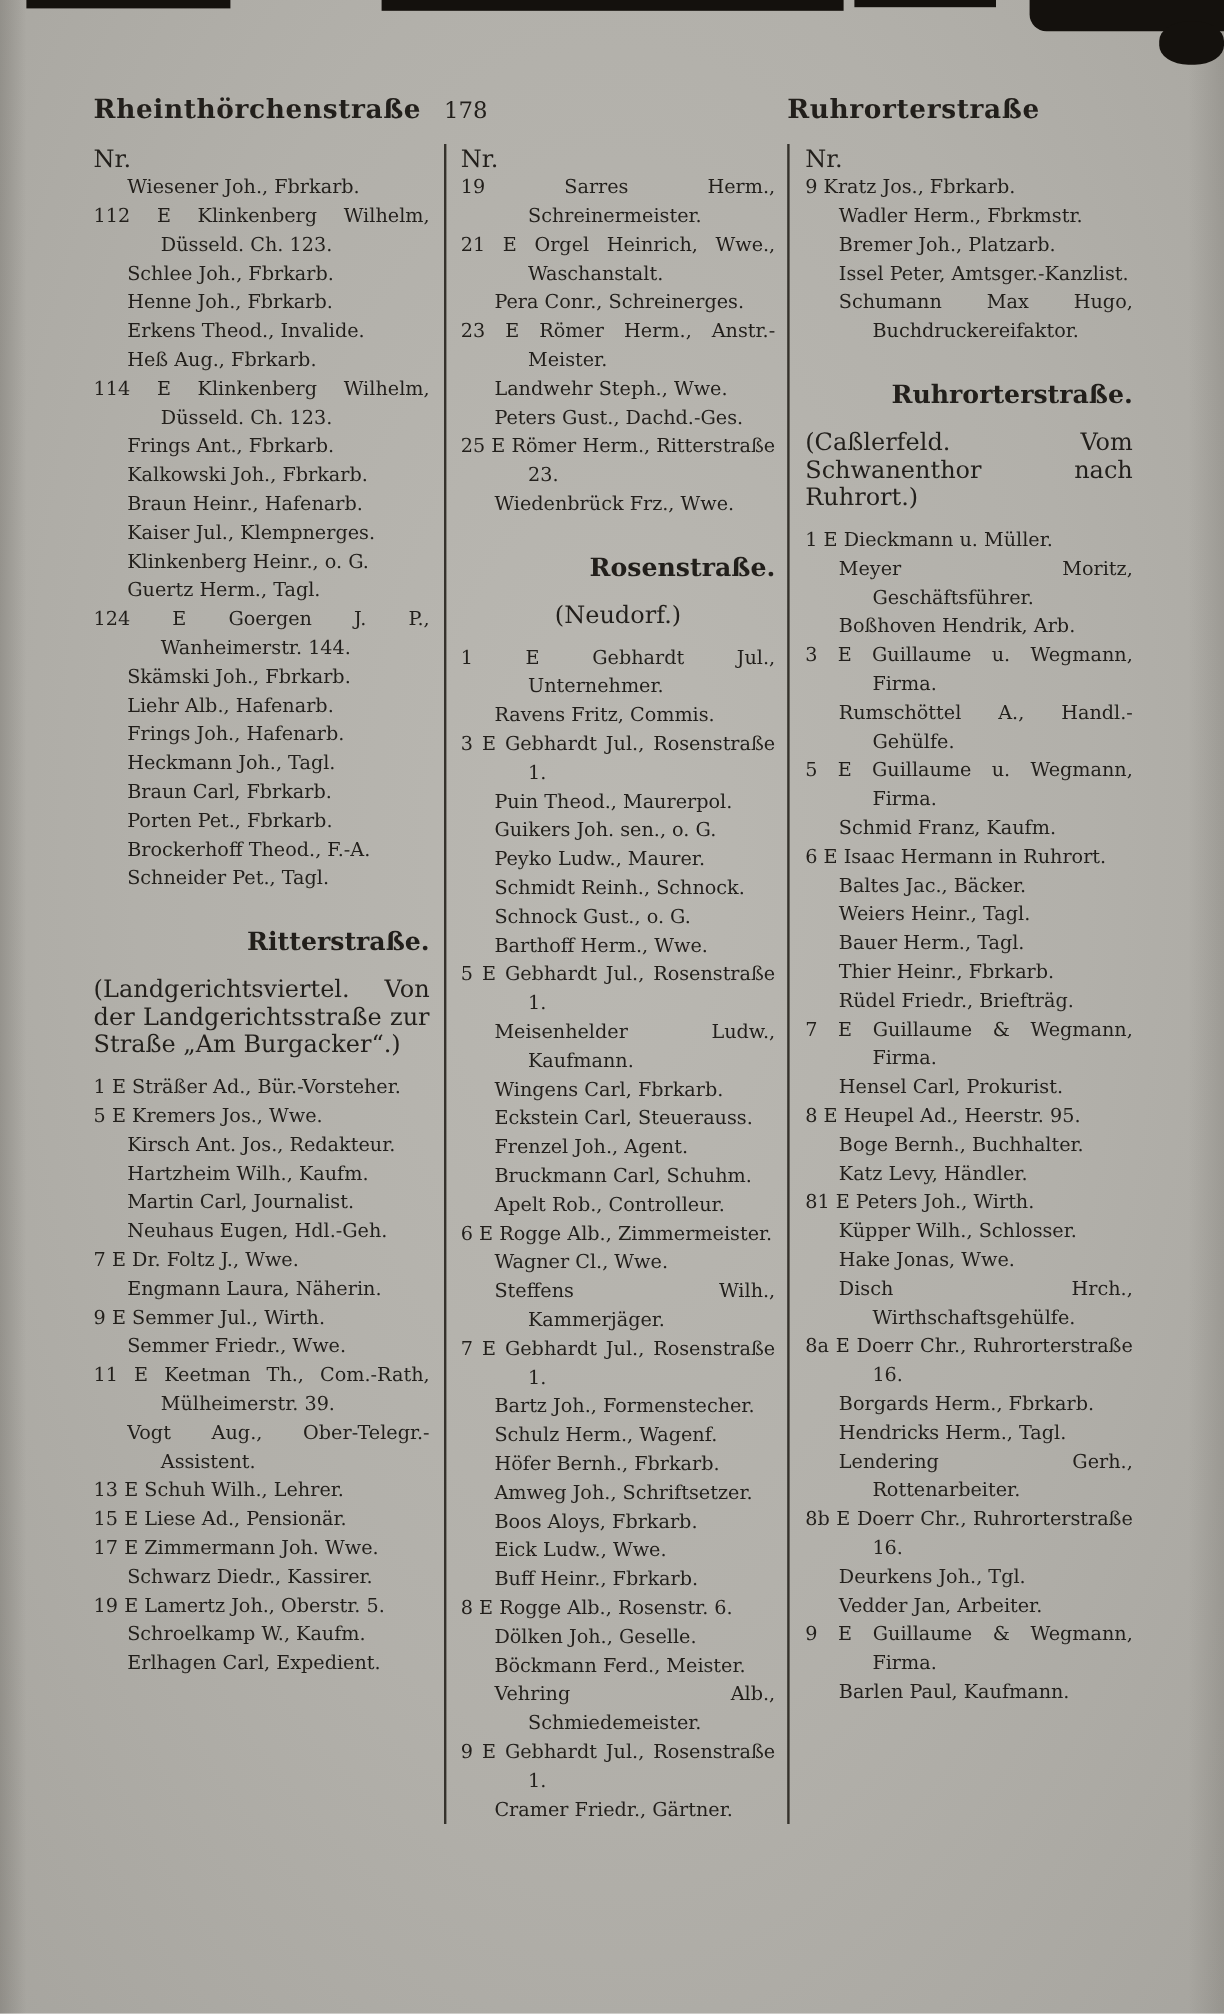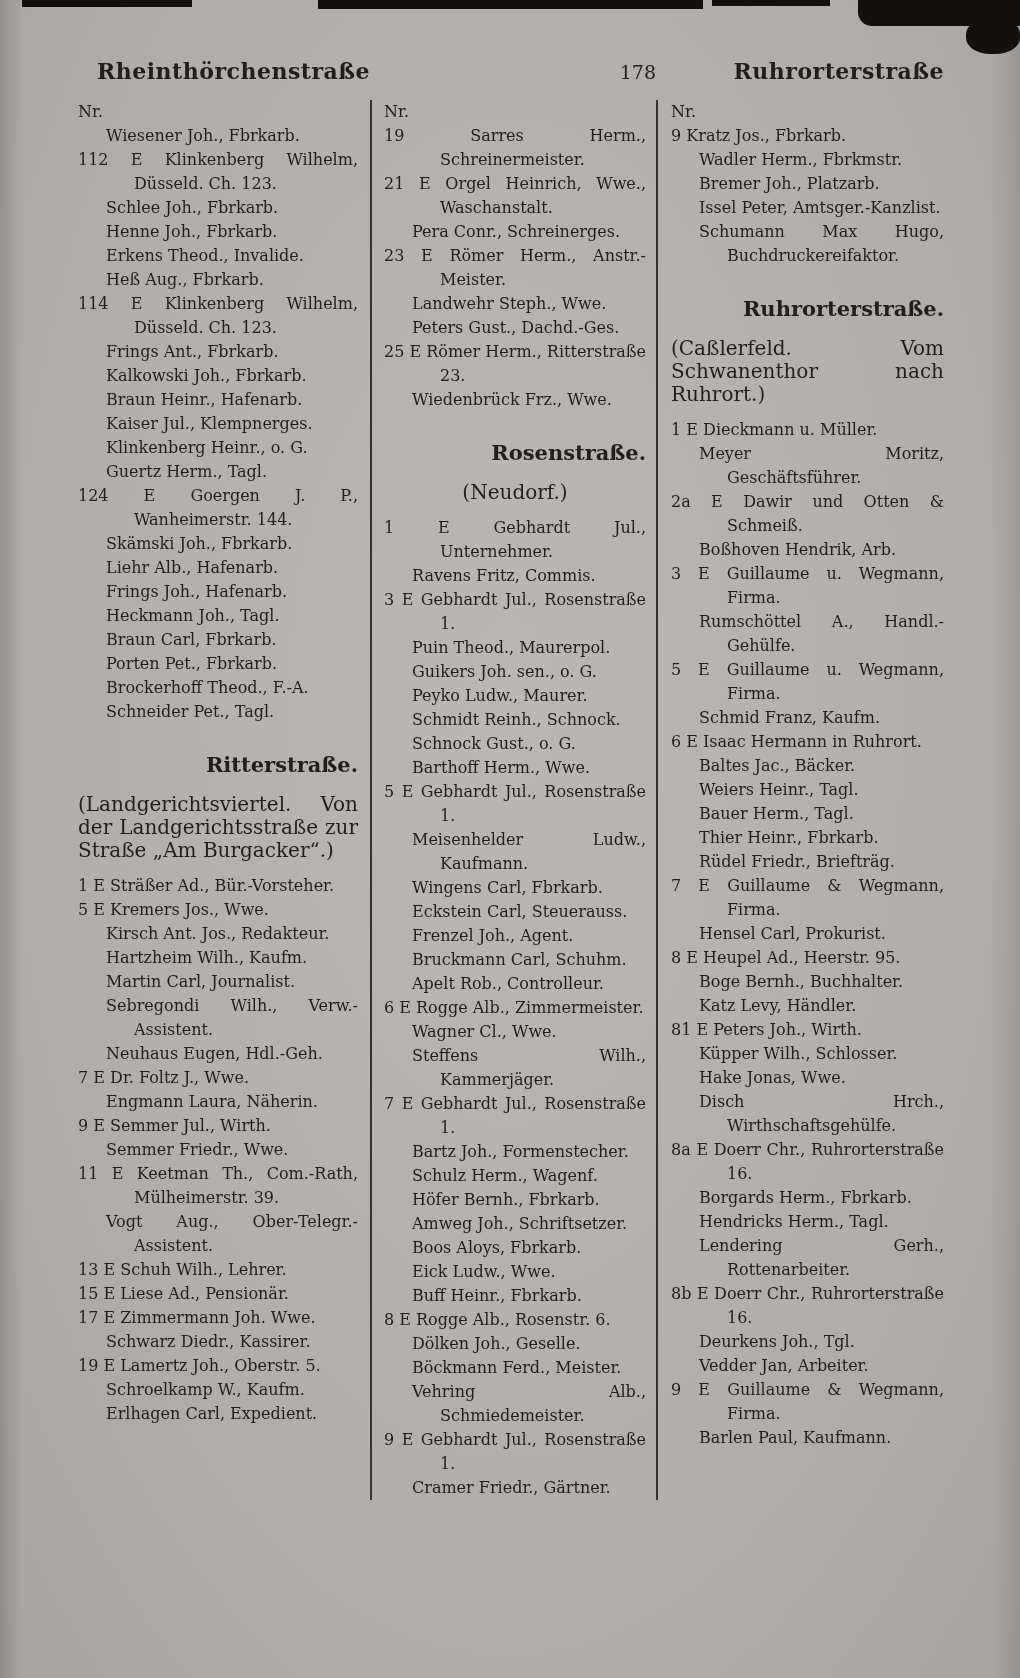--- a/index.html
+++ b/index.html
@@ -21,34 +21,34 @@
 
   .page {
     position: absolute;
     left: 0; top: 0;
     width: 1020px; height: 1678px;
     box-sizing: border-box;
     padding: 58px 76px 30px 78px;
   }
 
   .header-row { display: flex; align-items: baseline; margin-bottom: 16px; }
-  .hcell { text-align: right; }
+  .hcell { text-align: left; margin-top: 20px; }
   .h1c { width: 292px; }
   .h2c { width: 286px; }
   .h3c { flex: 1; }
   .street-header { font-weight: bold; font-size: 22px; letter-spacing: 0.5px; }
   .page-number { font-size: 19px; }
 
   .columns { display: flex; align-items: stretch; }
   .col { box-sizing: border-box; }
   .col1 { width: 292px; padding-right: 12px; }
   .col2 { width: 286px; border-left: 2px solid #35322c; padding-left: 12px; padding-right: 10px; }
   .col3 { flex: 1; border-left: 2px solid #35322c; padding-left: 13px; }
 
-  .nr-label { font-size: 16px; line-height: 24px; }
+  .nr-label { font-size: 20px; line-height: 24px; }
   .entry { font-size: 16px; line-height: 24px; text-align: justify; }
   .entry.numbered { padding-left: 56px; text-indent: -56px; }
   .entry.plain { padding-left: 56px; text-indent: -28px; }
   .num { white-space: nowrap; }
 
   .street-title { font-size: 21px; font-weight: bold; text-align: right; margin: 28px 0 16px 0; }
   .street-subtitle { font-size: 20px; line-height: 23px; margin: 0 0 12px 0; text-align: justify; }
   .street-subtitle.center { text-align: center; margin-top: 2px; }
 </style>
 </head>
@@ -93,21 +93,20 @@
         <div class="entry plain"><span class="etext">Porten Pet., Fbrkarb.</span></div>
         <div class="entry plain"><span class="etext">Brockerhoff Theod., F.-A.</span></div>
         <div class="entry plain"><span class="etext">Schneider Pet., Tagl.</span></div>
         <div class="street-title">Ritterstraße.</div>
         <div class="street-subtitle">(Landgerichtsviertel. Von der Landgerichtsstraße zur Straße „Am Burgacker“.)</div>
         <div class="entry numbered"><span class="num">1 E</span>&nbsp;<span class="etext">Sträßer Ad., Bür.-Vorsteher.</span></div>
         <div class="entry numbered"><span class="num">5 E</span>&nbsp;<span class="etext">Kremers Jos., Wwe.</span></div>
         <div class="entry plain"><span class="etext">Kirsch Ant. Jos., Redakteur.</span></div>
         <div class="entry plain"><span class="etext">Hartzheim Wilh., Kaufm.</span></div>
         <div class="entry plain"><span class="etext">Martin Carl, Journalist.</span></div>
-        <div class="entry plain"><span class="etext">Sebregondi Wilh., Verw.-Assistent.</span></div>
         <div class="entry plain"><span class="etext">Neuhaus Eugen, Hdl.-Geh.</span></div>
         <div class="entry numbered"><span class="num">7 E</span>&nbsp;<span class="etext">Dr. Foltz J., Wwe.</span></div>
         <div class="entry plain"><span class="etext">Engmann Laura, Näherin.</span></div>
         <div class="entry numbered"><span class="num">9 E</span>&nbsp;<span class="etext">Semmer Jul., Wirth.</span></div>
         <div class="entry plain"><span class="etext">Semmer Friedr., Wwe.</span></div>
         <div class="entry numbered"><span class="num">11 E</span>&nbsp;<span class="etext">Keetman Th., Com.-Rath, Mülheimerstr. 39.</span></div>
         <div class="entry plain"><span class="etext">Vogt Aug., Ober-Telegr.-Assistent.</span></div>
         <div class="entry numbered"><span class="num">13 E</span>&nbsp;<span class="etext">Schuh Wilh., Lehrer.</span></div>
         <div class="entry numbered"><span class="num">15 E</span>&nbsp;<span class="etext">Liese Ad., Pensionär.</span></div>
         <div class="entry numbered"><span class="num">17 E</span>&nbsp;<span class="etext">Zimmermann Joh. Wwe.</span></div>
@@ -166,21 +165,20 @@
         <div class="nr-label">Nr.</div>
         <div class="entry numbered"><span class="num">9</span>&nbsp;<span class="etext">Kratz Jos., Fbrkarb.</span></div>
         <div class="entry plain"><span class="etext">Wadler Herm., Fbrkmstr.</span></div>
         <div class="entry plain"><span class="etext">Bremer Joh., Platzarb.</span></div>
         <div class="entry plain"><span class="etext">Issel Peter, Amtsger.-Kanzlist.</span></div>
         <div class="entry plain"><span class="etext">Schumann Max Hugo, Buchdruckereifaktor.</span></div>
         <div class="street-title">Ruhrorterstraße.</div>
         <div class="street-subtitle">(Caßlerfeld. Vom Schwanenthor nach Ruhrort.)</div>
         <div class="entry numbered"><span class="num">1 E</span>&nbsp;<span class="etext">Dieckmann u. Müller.</span></div>
         <div class="entry plain"><span class="etext">Meyer Moritz, Geschäftsführer.</span></div>
-        <div class="entry numbered"><span class="num">2a E</span>&nbsp;<span class="etext">Dawir und Otten &amp; Schmeiß.</span></div>
         <div class="entry plain"><span class="etext">Boßhoven Hendrik, Arb.</span></div>
         <div class="entry numbered"><span class="num">3 E</span>&nbsp;<span class="etext">Guillaume u. Wegmann, Firma.</span></div>
         <div class="entry plain"><span class="etext">Rumschöttel A., Handl.-Gehülfe.</span></div>
         <div class="entry numbered"><span class="num">5 E</span>&nbsp;<span class="etext">Guillaume u. Wegmann, Firma.</span></div>
         <div class="entry plain"><span class="etext">Schmid Franz, Kaufm.</span></div>
         <div class="entry numbered"><span class="num">6 E</span>&nbsp;<span class="etext">Isaac Hermann in Ruhrort.</span></div>
         <div class="entry plain"><span class="etext">Baltes Jac., Bäcker.</span></div>
         <div class="entry plain"><span class="etext">Weiers Heinr., Tagl.</span></div>
         <div class="entry plain"><span class="etext">Bauer Herm., Tagl.</span></div>
         <div class="entry plain"><span class="etext">Thier Heinr., Fbrkarb.</span></div>

